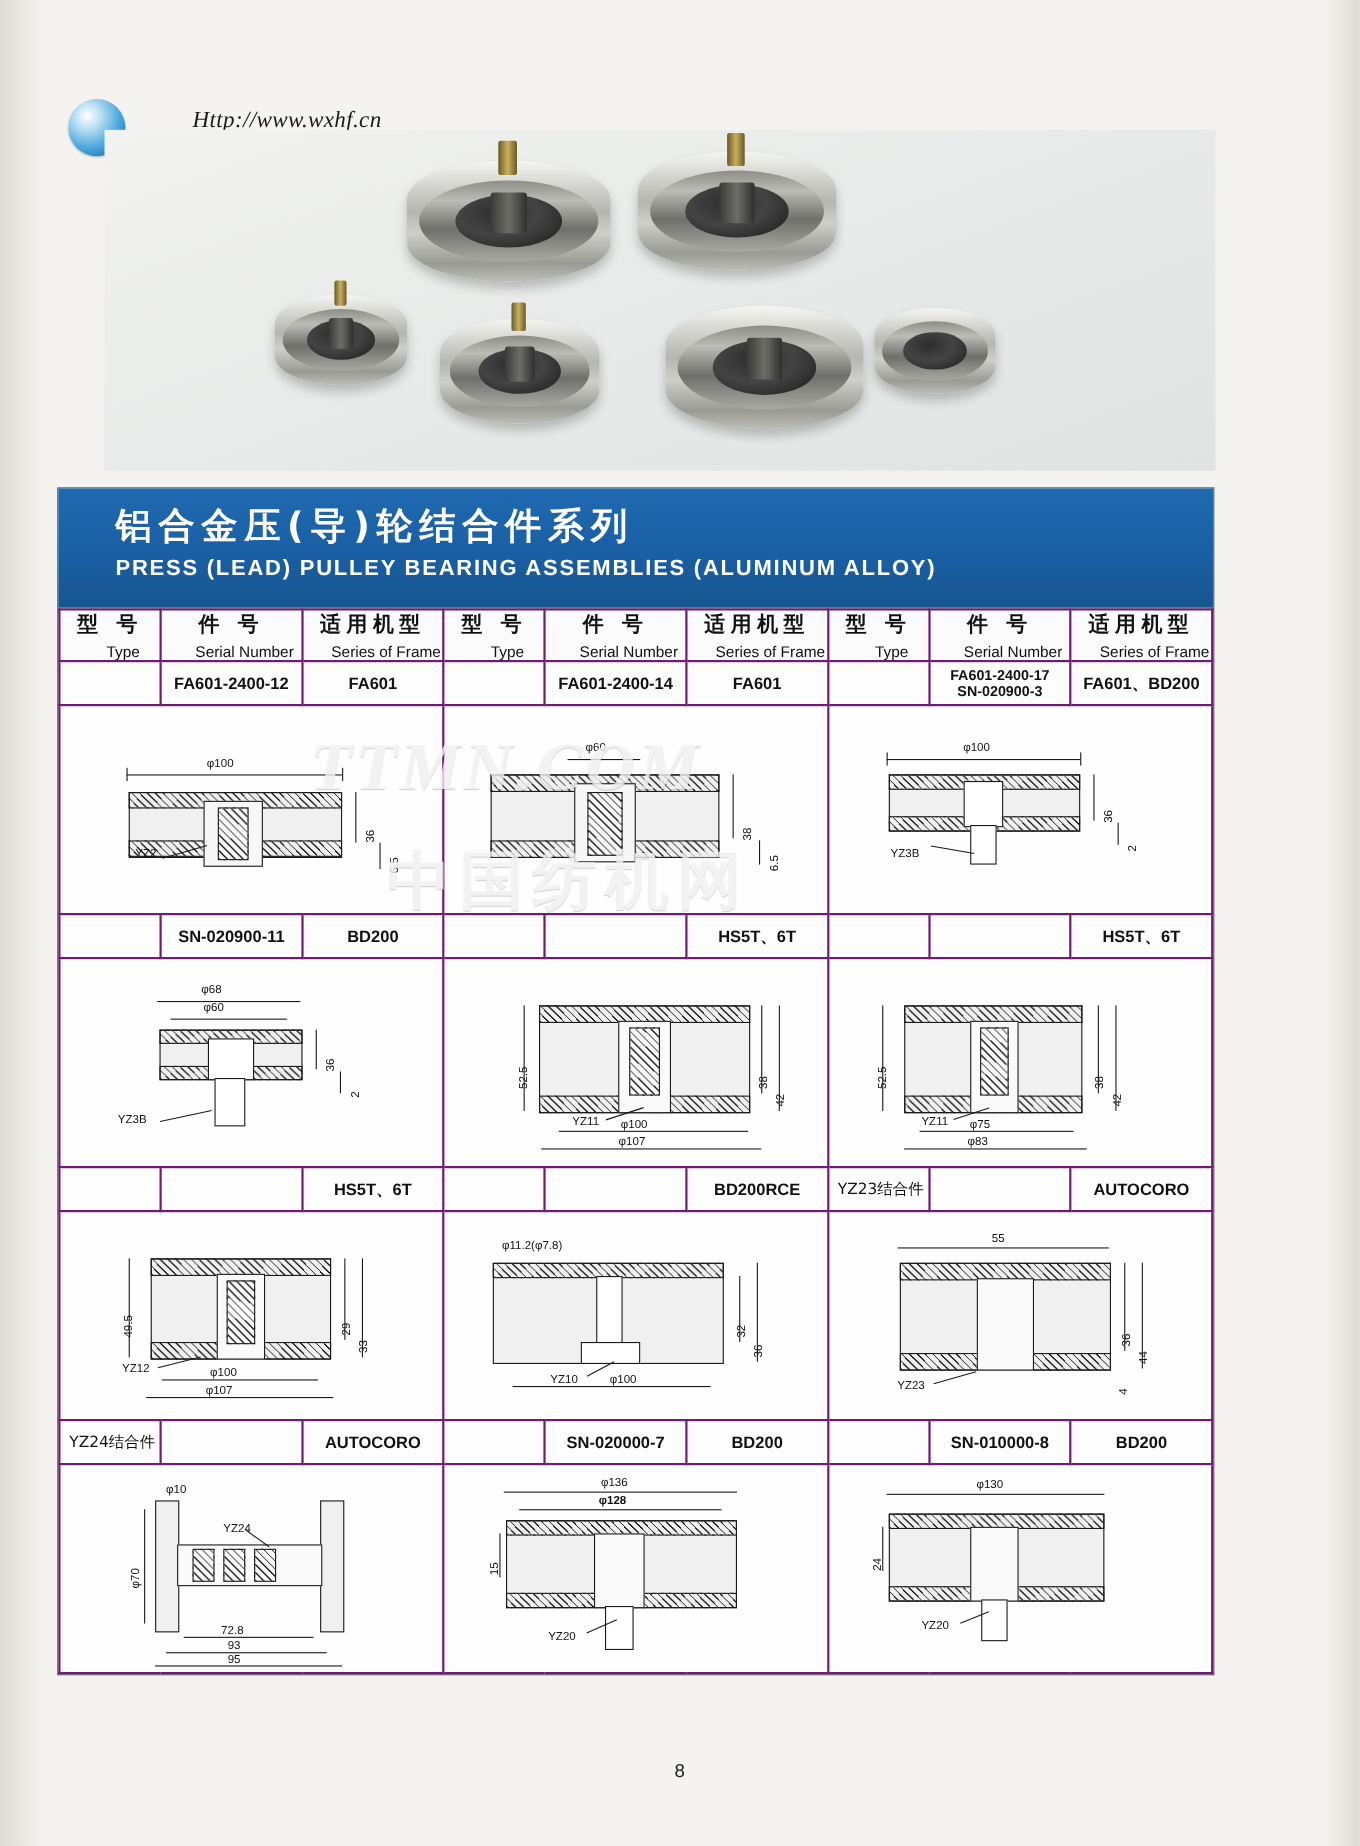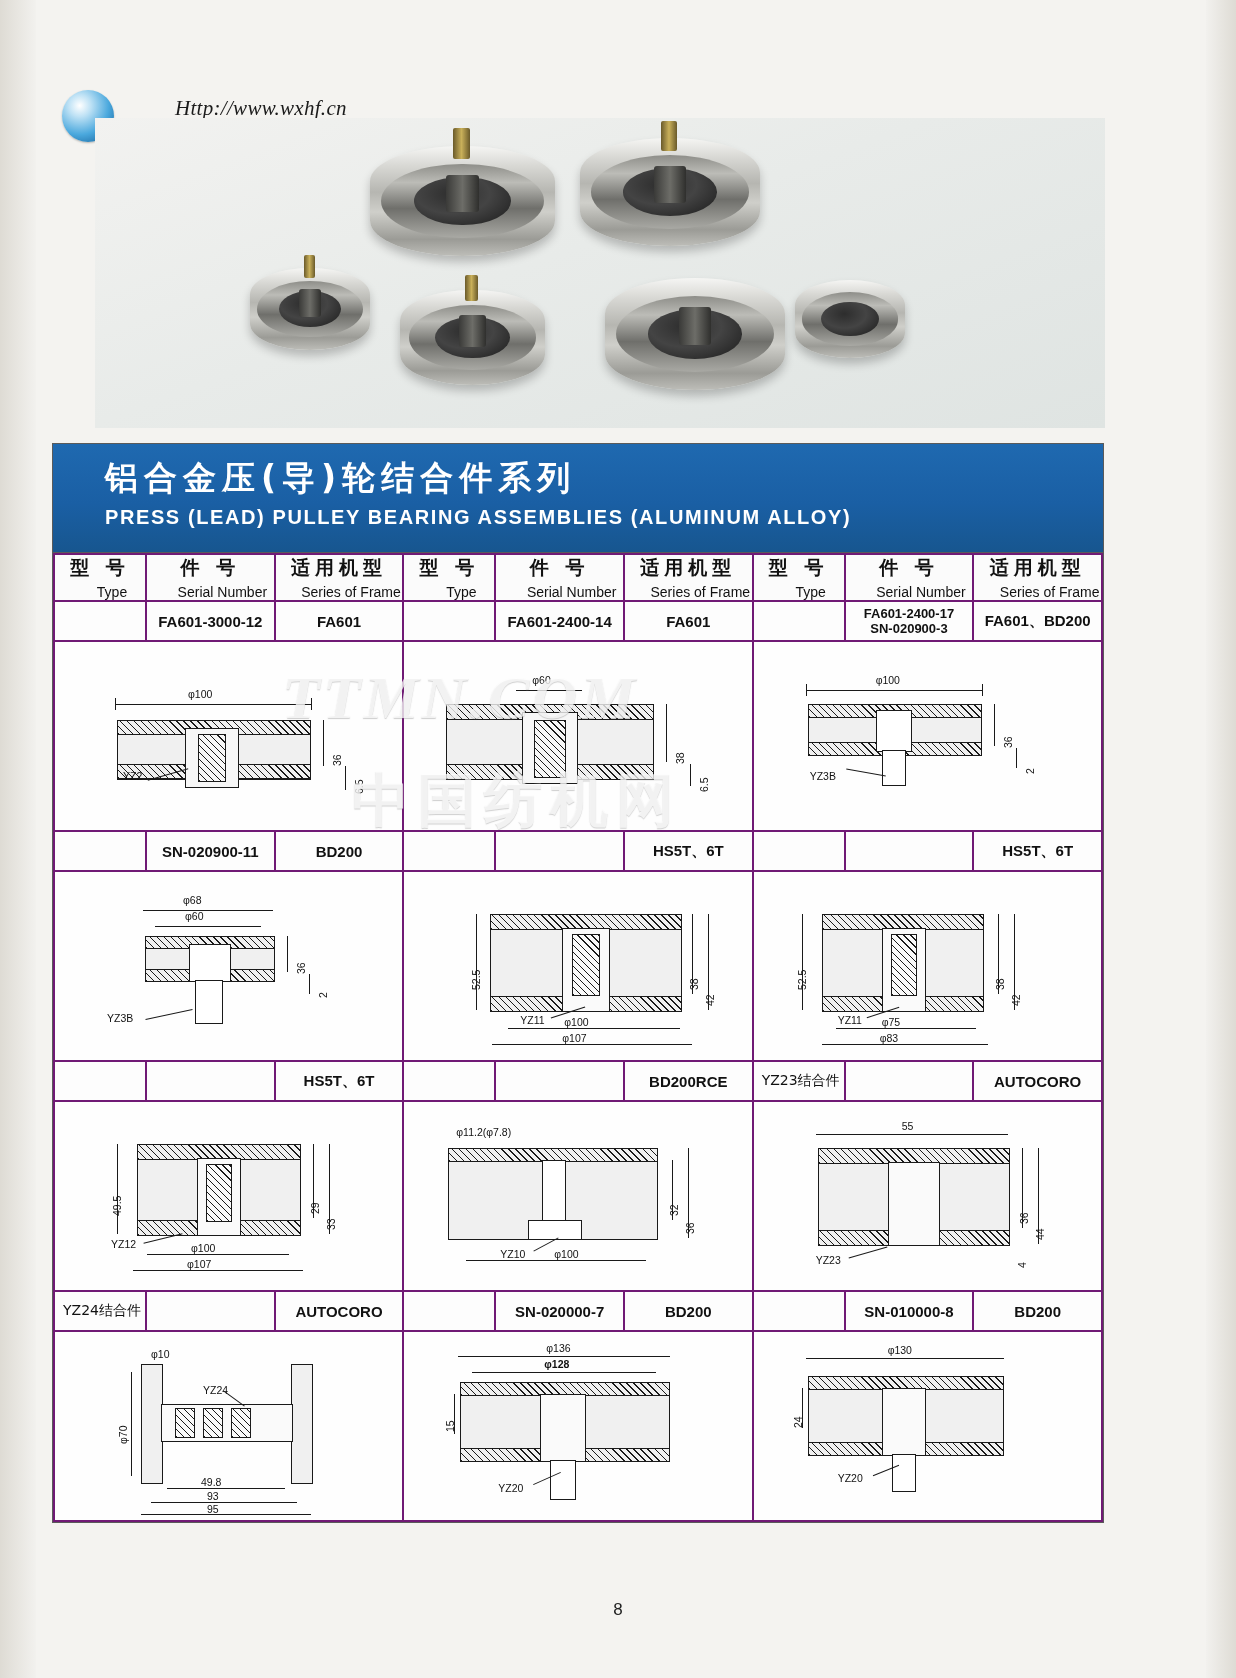--- a/index.html
+++ b/index.html
@@ -246,21 +246,21 @@
               <div class="en">Serial Number</div>
             </td>
           <td>
               <div class="cn">适用机型</div>
               <div class="en">Series of Frame</div>
             </td>
         </tr>
 
         <tr class="rowlabel">
           <td></td>
-          <td>FA601-3000-12</td>
+          <td>FA601-2400-12</td>
           <td>FA601</td>
           <td></td>
           <td>FA601-2400-14</td>
           <td>FA601</td>
           <td></td>
           <td class="small" style="white-space:pre-line">FA601-2400-17
 SN-020900-3</td>
           <td>FA601、BD200</td>
         </tr>
 
@@ -486,21 +486,21 @@
               <div class="greybox" style="left:236px;top:32px;width:20px;height:118px;"></div>
               <div class="solidbox" style="left:106px;top:72px;width:130px;height:36px;background:#fafafa;"></div>
               <div class="hatch" style="left:120px;top:76px;width:18px;height:28px;"></div>
               <div class="hatch" style="left:148px;top:76px;width:18px;height:28px;"></div>
               <div class="hatch" style="left:176px;top:76px;width:18px;height:28px;"></div>
               <div class="lblv" style="left:62px;top:112px;">φ70</div>
               <div class="ln v" style="left:76px;top:40px;height:104px;"></div>
               <div class="lbl" style="left:148px;top:52px;">YZ24</div>
               <div class="ln h" style="left:166px;top:66px;width:26px;transform:rotate(36deg);"></div>
               <div class="ln h" style="left:112px;top:156px;width:118px;"></div>
-              <div class="lbl" style="left:146px;top:144px;">49.8</div>
+              <div class="lbl" style="left:146px;top:144px;">72.8</div>
               <div class="ln h" style="left:96px;top:170px;width:146px;"></div>
               <div class="lbl" style="left:152px;top:158px;">93</div>
               <div class="ln h" style="left:86px;top:182px;width:170px;"></div>
               <div class="lbl" style="left:152px;top:171px;">95</div>
             </div>
           </td>
           <td colspan="3">
             <div class="dcell">
               <div class="ln h" style="left:54px;top:24px;width:212px;"></div>
               <div class="lbl" style="left:142px;top:10px;">φ136</div>

